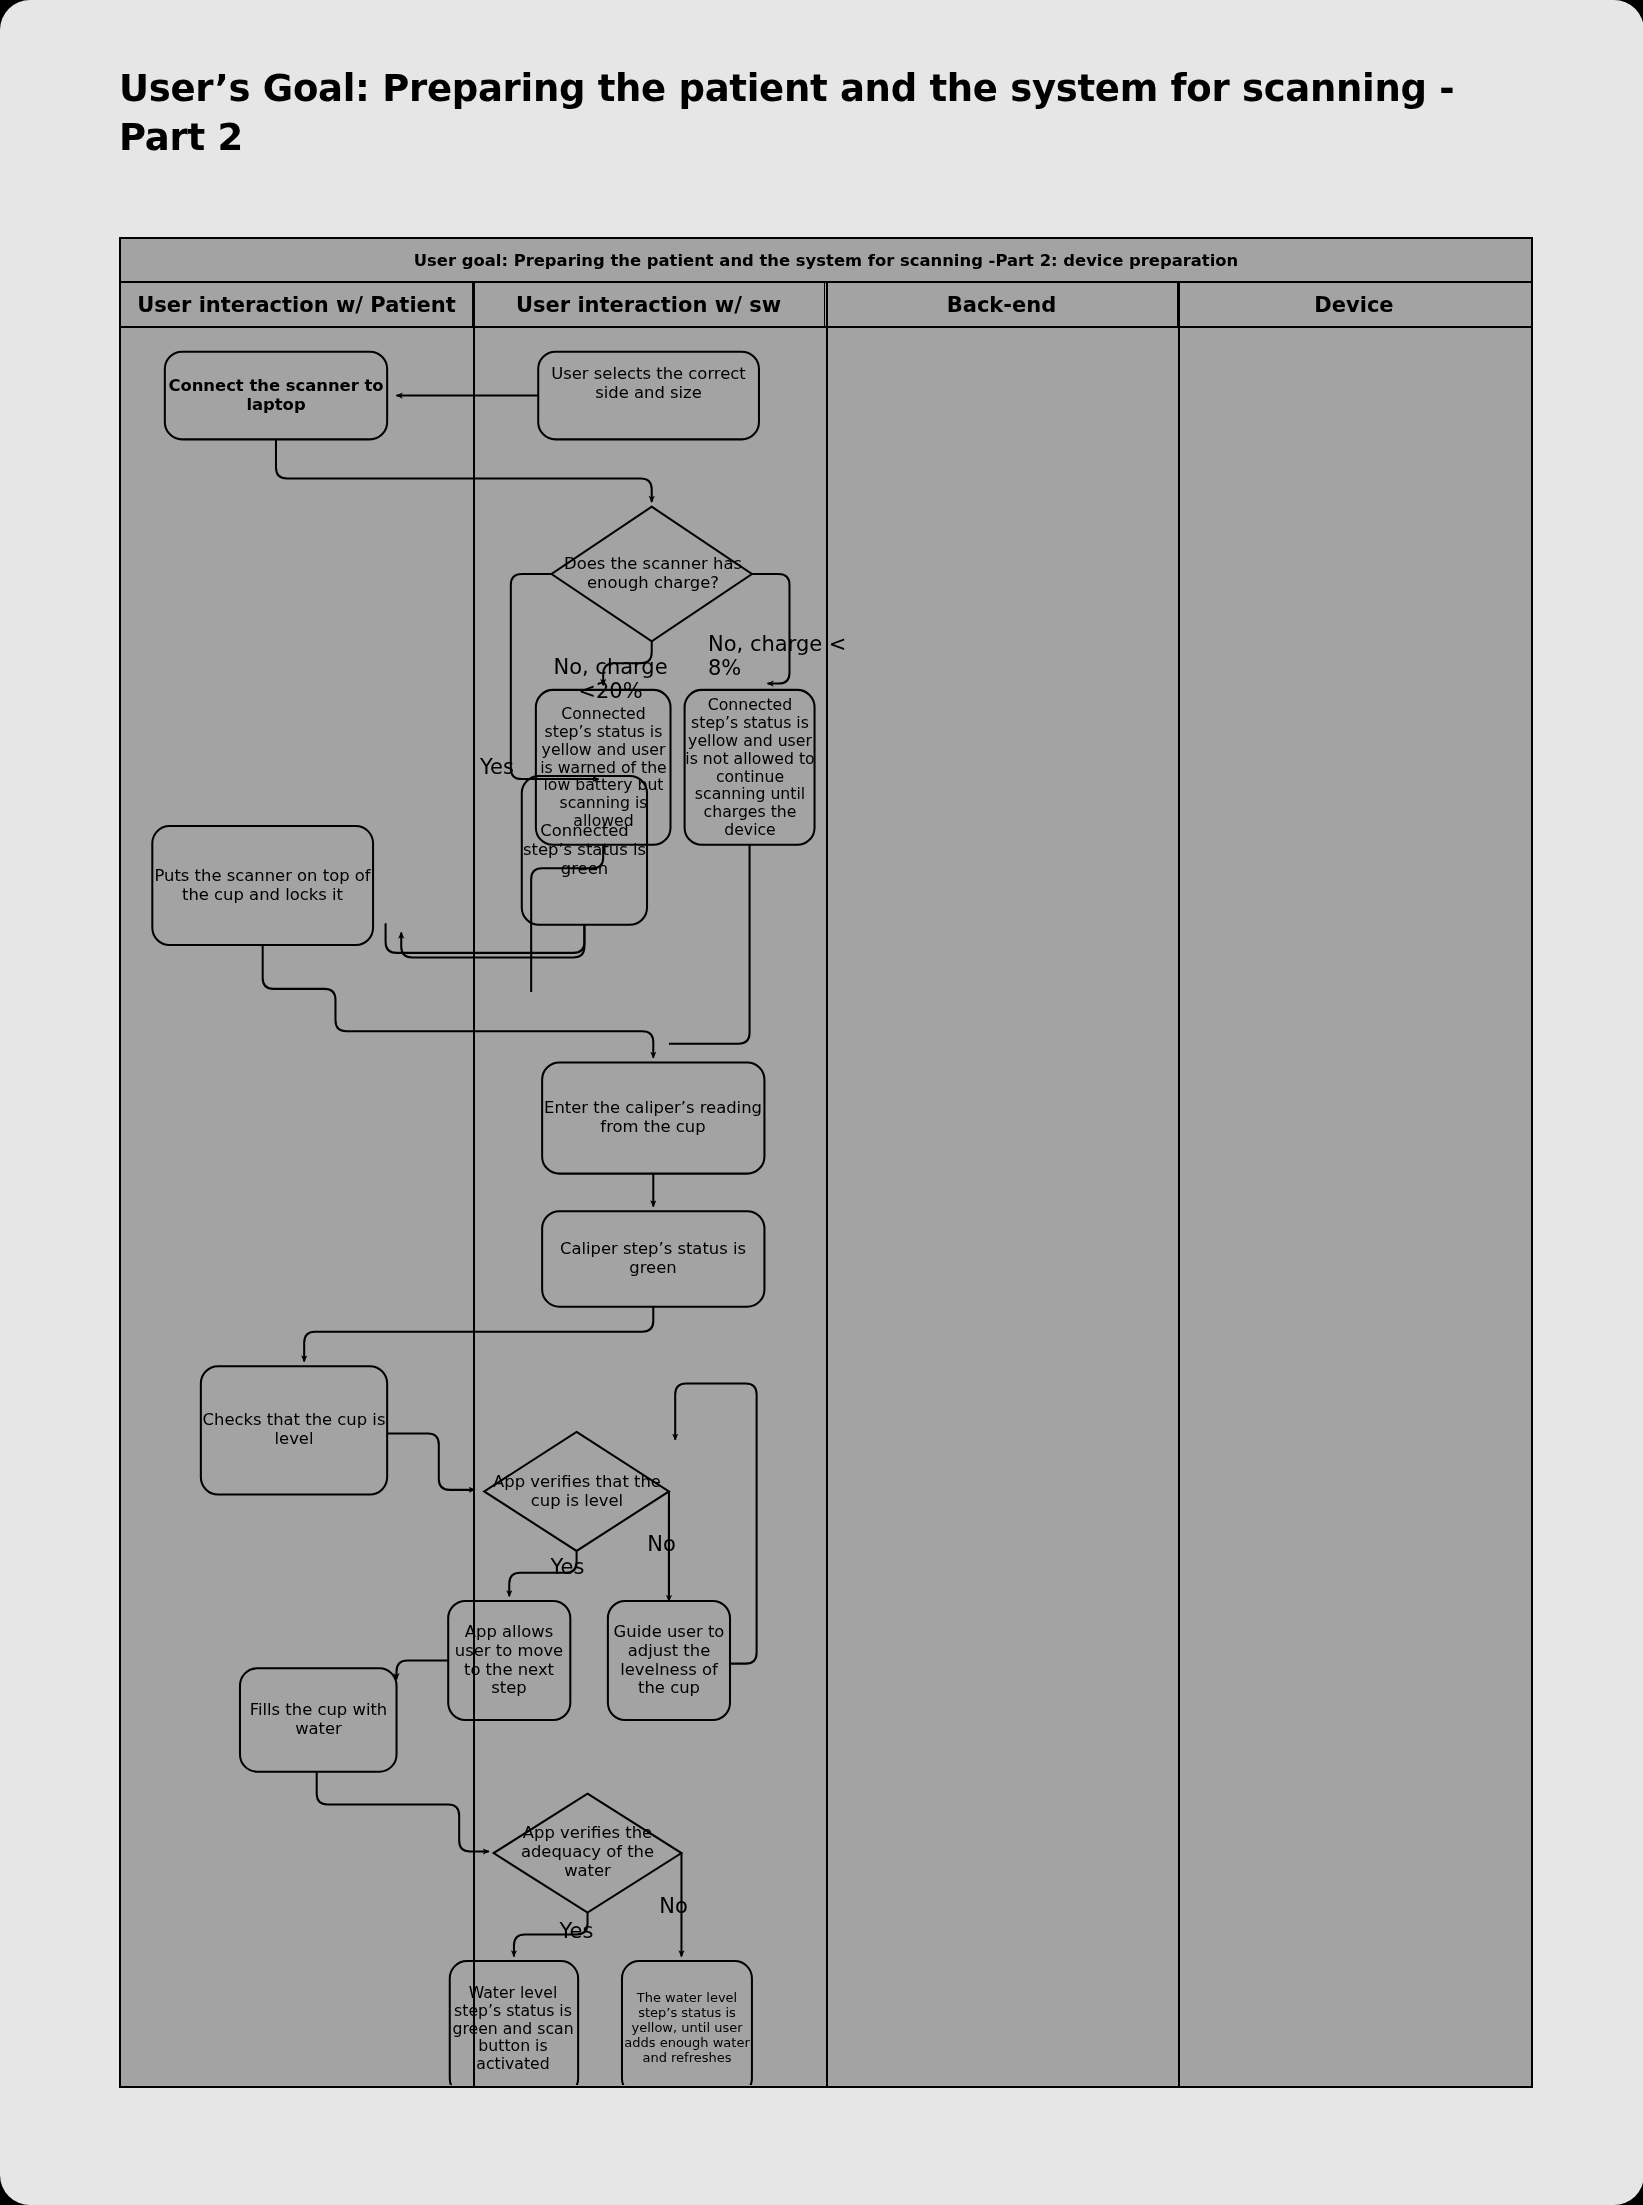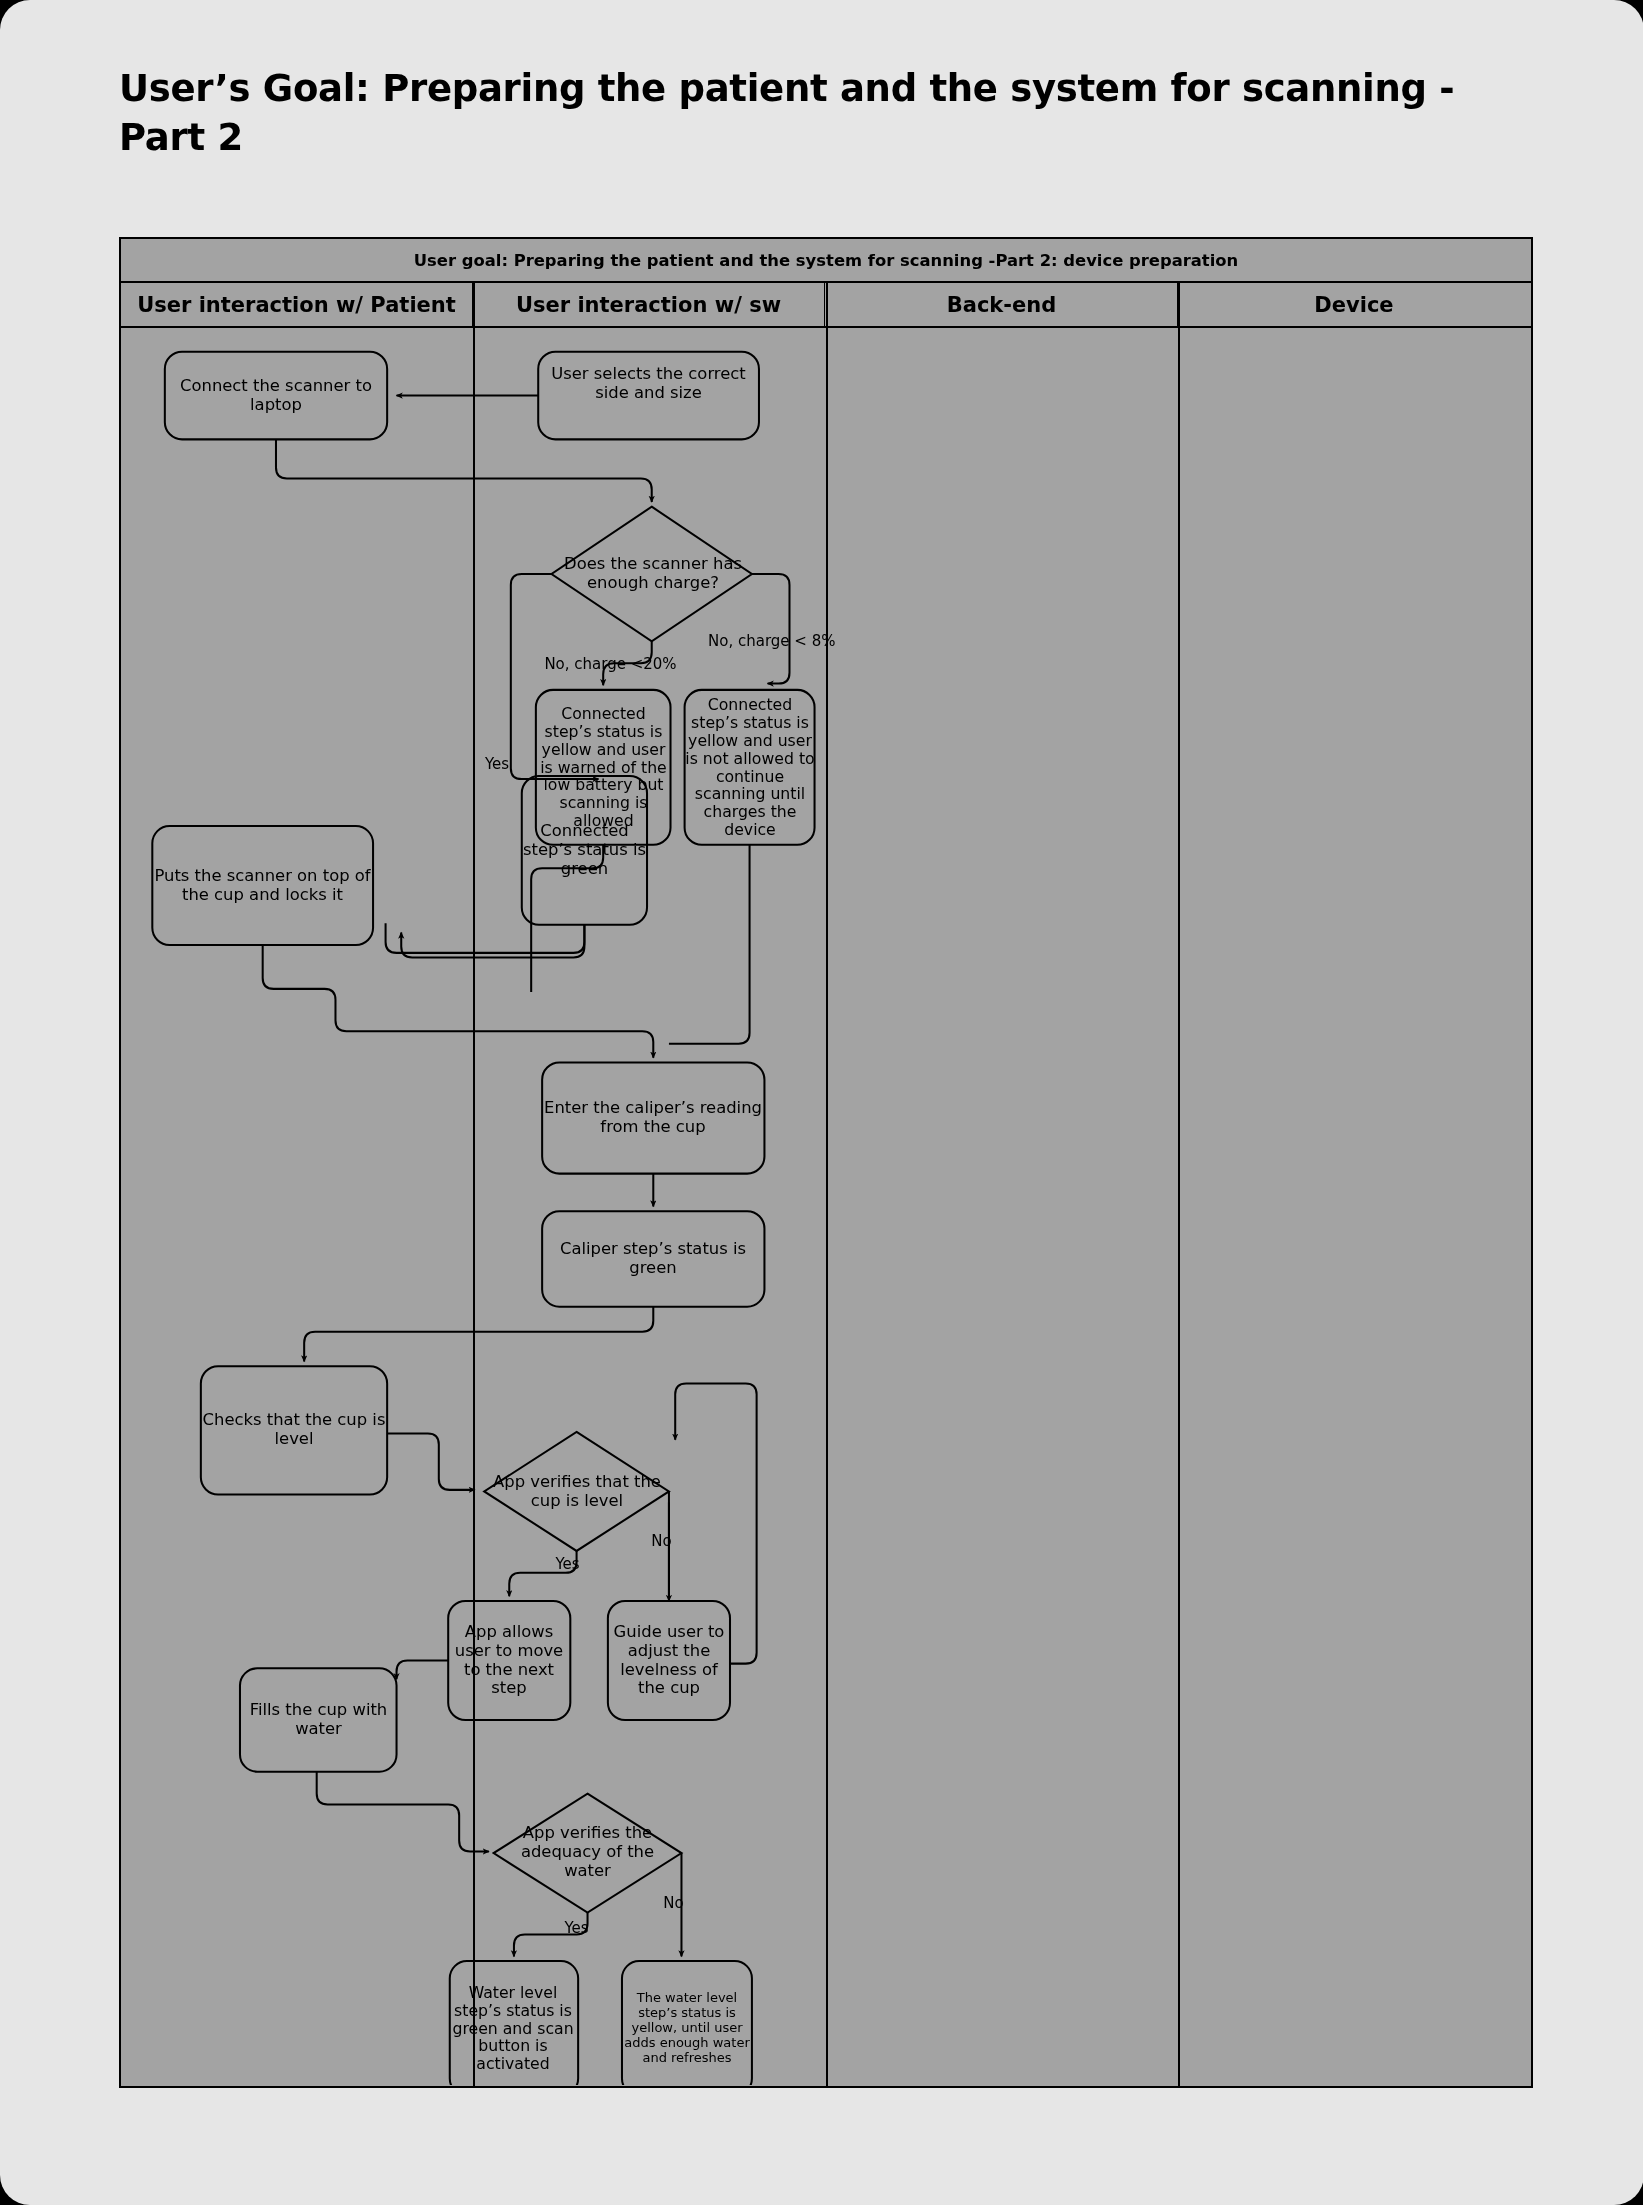--- a/index.html
+++ b/index.html
@@ -98,21 +98,21 @@
     text-align: center;
     pointer-events: none;
   }
   .node-text {
     font-size: 16.4px;
     line-height: 1.14;
     display: flex;
     align-items: center;
     justify-content: center;
   }
-  .lbl { font-size: 15px; }
+  .lbl { font-size: 21px; }
 </style>
 </head>
 <body>
 
 <div id="page">
 
   <div id="title">User’s Goal: Preparing the patient and the system for scanning - Part 2</div>
 
   <div id="chart">
 
@@ -209,21 +209,21 @@
 
           <path d="M716,1948 L716,2046 Q716,2060 716,2060 L716,2080" marker-end="url(#ah)"></path>
 
           <rect x="420" y="2086" width="164" height="172" rx="22" ry="22"></rect>
 
           <rect x="640" y="2086" width="166" height="172" rx="22" ry="22"></rect>
 
         </g>
       </svg>
 
-      <div class="node-text" style="left:44px;  top:23.5px;  width:222px; height:88px;">Connect the scanner to laptop</div>
+      <div class="node-text" style="left:44px;  top:23.5px;  width:222px; height:88px;font-weight:bold;">Connect the scanner to laptop</div>
 
       <div class="node-text" style="left:417px; top:23.5px;  width:221px; height:64px;">User selects the correct side and size</div>
 
       <div class="node-text" style="left:431px; top:196px; width:202px; height:100px;">Does the scanner has enough charge?</div>
 
       <div class="node-text" style="left:415px; top:362px; width:135px; height:155px; font-size:15.7px;">Connected step’s status is yellow and user is warned of the low battery but scanning is allowed</div>
 
       <div class="node-text" style="left:564px; top:362px; width:130px; height:155px; font-size:15.7px;">Connected step’s status is yellow and user is not allowed to continue scanning until charges the device</div>
 
       <div class="node-text" style="left:401px; top:448px; width:125px; height:149px;">Connected step’s status is green</div>

